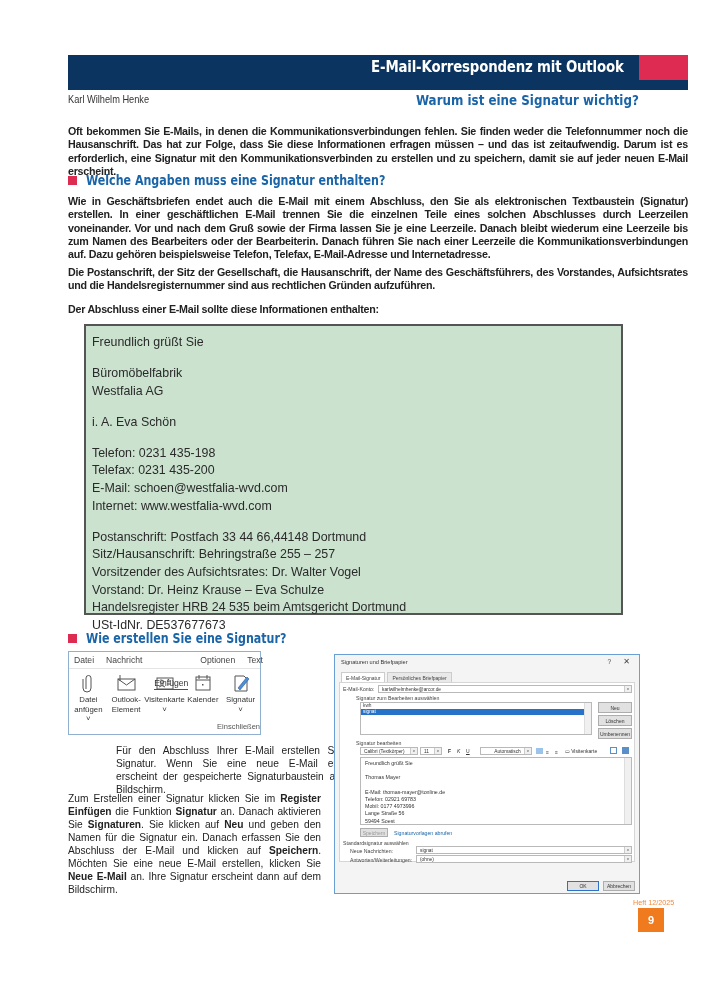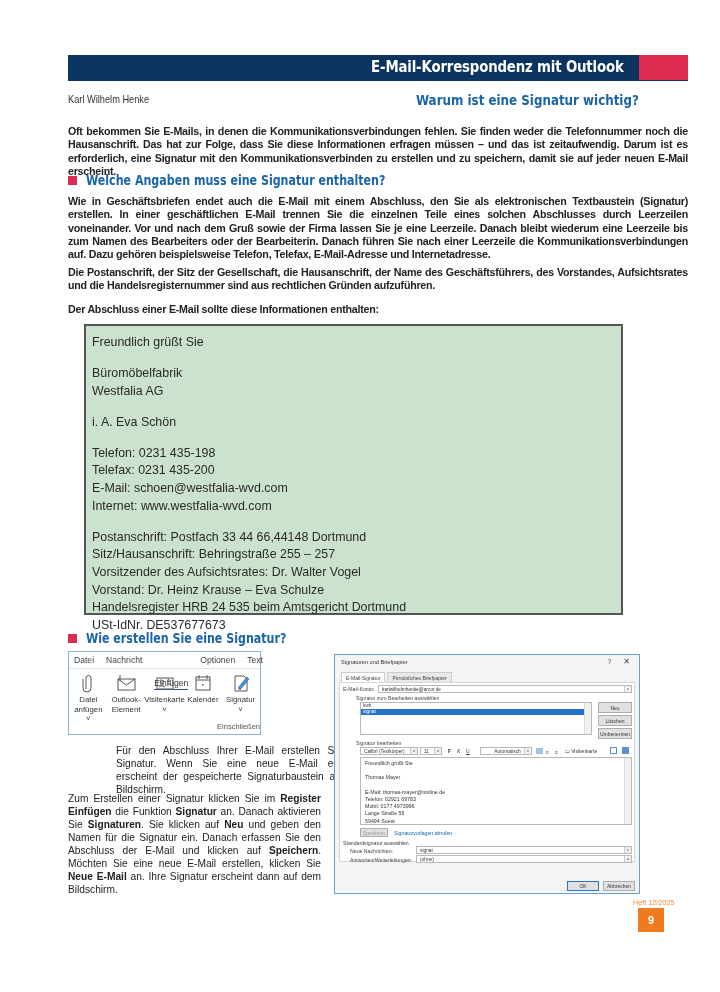--- a/index.html
+++ b/index.html
@@ -1,19 +1,19 @@
 <!DOCTYPE html>
 <html><head>
   <meta charset="utf-8">
   <style>
     * { box-sizing: border-box; margin: 0; padding: 0; }
     html, body { width: 720px; height: 992px; background: #ffffff; overflow: hidden; }
     body { position: relative; font-family: "Liberation Sans", sans-serif; color: #1e1e1e; }
 
-    .header-band { position: absolute; left: 68px; top: 55px; width: 620px; height: 26px; background: #0b3560; padding-left: 36px; }
+    .header-band { position: absolute; left: 68px; top: 55px; width: 620px; height: 35px; background: #0b3560; padding-left: 36px; }
     .header-red { position: absolute; right: 0; top: 0; width: 49px; height: 25px; background: #dd2b52; }
     .header-title { position: absolute; right: 64px; top: 3px; color: #fff; font-weight: bold; font-size: 15.5px; letter-spacing: -0.2px; font-family: "DejaVu Sans", sans-serif; transform: scaleX(0.86); transform-origin: right center; }
 
     .author { position: absolute; left: 68px; top: 93px; font-size: 10.5px; color: #333; transform: scaleX(0.88); transform-origin: left center; }
     .page-heading { position: absolute; right: 81px; top: 92px; font-size: 14.5px; font-weight: bold; color: #1a64a8; font-family: "DejaVu Sans", sans-serif; transform: scaleX(0.82); transform-origin: right center; white-space: nowrap; }
 
     .para { position: absolute; left: 68px; width: 620px; font-size: 10.7px; line-height: 13.3px; text-align: justify; color: #222; }
     .condensed { letter-spacing: -0.25px; font-weight: bold; }
 
     .section-head { position: absolute; left: 68px; display: flex; align-items: center; gap: 9px; }

